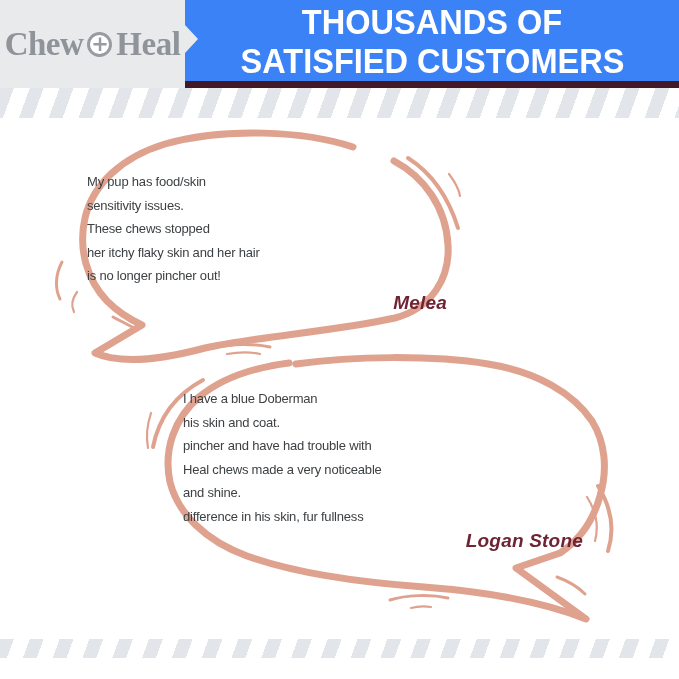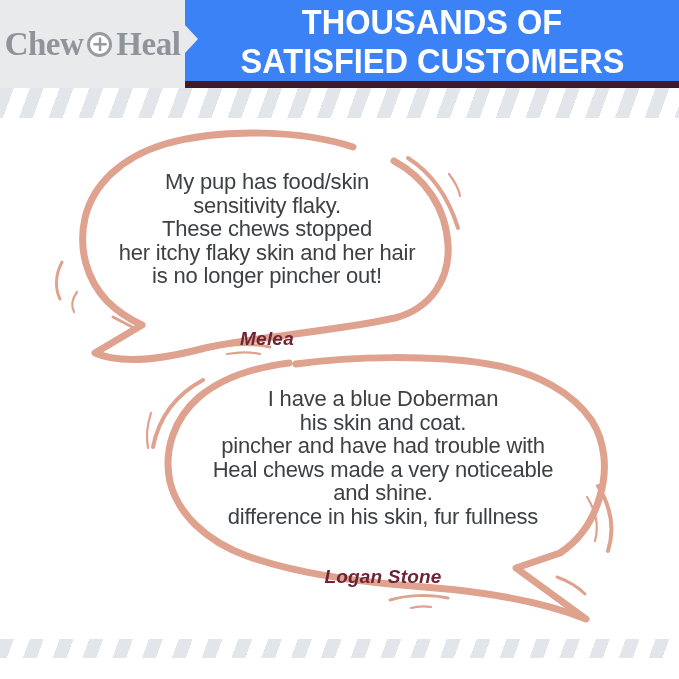--- a/index.html
+++ b/index.html
@@ -47,24 +47,24 @@
   .stripes-bottom { top:639px; height:38px; }
 
   
   .bubbles-svg { position:absolute; left:0; top:0; }
   .bubble-main { fill:#ffffff; stroke:#dfa28e; stroke-width:7;
     stroke-linecap:round; stroke-linejoin:round; }
   .accent { fill:none; stroke:#dfa28e; stroke-linecap:round; stroke-linejoin:round; }
   .a4 { stroke-width:4; } .a3 { stroke-width:3; } .a2 { stroke-width:2.2; }
 
   
-  .quote { position:absolute; text-align:center; color:#3d4144;
-    font-size:22px; line-height:23.5px; letter-spacing:-0.2px; }
-  .author { position:absolute; text-align:center; color:#6e2434;
-    font-size:19px; font-style:italic; font-weight:bold; letter-spacing:0.2px;margin-top:36px; }
+  .quote { position:absolute; color:#3d4144;
+    font-size:13px; line-height:23.5px; letter-spacing:-0.2px; }
+  .author { position:absolute; text-align:right; color:#6e2434;
+    font-size:19px; font-style:italic; font-weight:bold; letter-spacing:0.2px; }
   .quote-1 { left:87px; top:170px; width:360px; }
   .author-1 { left:87px; top:292px; width:360px; }
   .quote-2 { left:183px; top:387px; width:400px; }
   .author-2 { left:183px; top:530px; width:400px; }
 </style>
 </head>
 <body>
 
 <div class="canvas">
 
@@ -125,21 +125,21 @@
       <path class="accent a4" d="M 598 486 C 611 507, 615 529, 608 551"></path>
       <path class="accent a2" d="M 587 497 C 596 511, 599 526, 595 541"></path>
       <path class="accent a3" d="M 390 600 C 406 595, 430 594, 448 598"></path>
       <path class="accent a2" d="M 411 608 C 418 606, 425 606, 431 607"></path>
       <path class="accent a3" d="M 557 577 C 568 581, 578 587, 585 594"></path>
     </g>
   </svg>
 
   <div class="quote quote-1">
     <div>My pup has food/skin</div>
-    <div>sensitivity flaky.</div>
+    <div>sensitivity issues.</div>
     <div>These chews stopped</div>
     <div>her itchy flaky skin and her hair</div>
     <div>is no longer pincher out!</div>
   </div>
   <div class="author author-1">Melea</div>
 
   <div class="quote quote-2">
     <div>I have a blue Doberman</div>
     <div>his skin and coat.</div>
     <div>pincher and have had trouble with</div>

